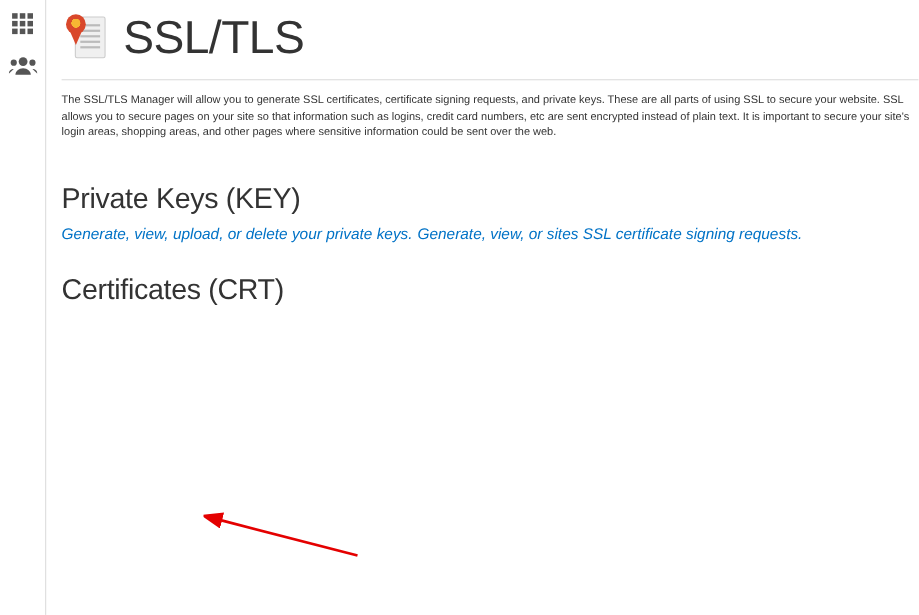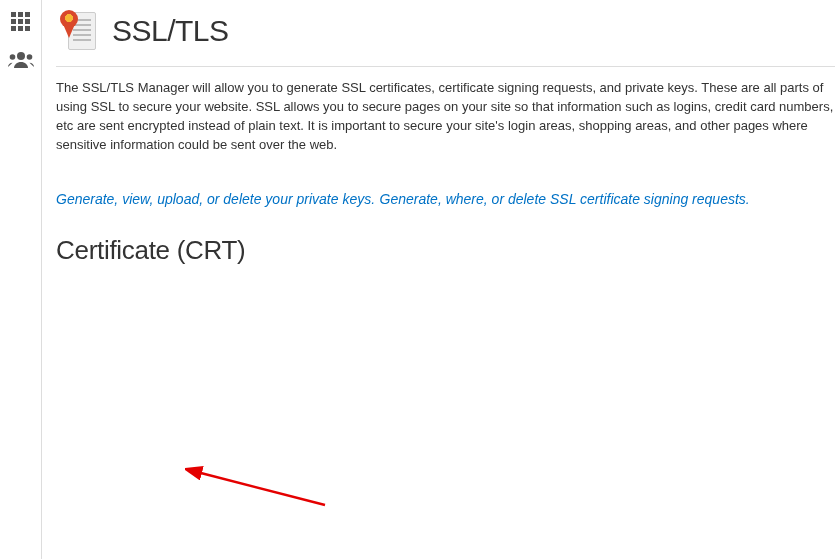--- a/index.html
+++ b/index.html
@@ -89,32 +89,32 @@
       left: 3px;
       top: 14px;
       width: 0;
       height: 0;
       border-left: 6px solid transparent;
       border-right: 6px solid transparent;
       border-top: 14px solid #d9482b;
       z-index: -1;
     }
     .page-title {
-      font-size: 30px;
+      font-size: 42px;
       font-weight: 400;
       color: #333;
       letter-spacing: -0.5px;
     }
     .divider {
       border: none;
       border-top: 1px solid #ddd;
       margin-bottom: 12px;
     }
     .intro {
-      font-size: 13px;
+      font-size: 10px;
       color: #333;
       line-height: 1.45;
       margin-bottom: 36px;
     }
     .section-heading {
       font-size: 26px;
       font-weight: 400;
       color: #333;
       margin-bottom: 8px;
       letter-spacing: -0.3px;
@@ -168,25 +168,26 @@
   <div class="title-row">
     <div class="page-icon">
       <div class="doc"></div>
       <div class="ribbon"></div>
     </div>
     <h1 class="page-title">SSL/TLS</h1>
   </div>
   <hr class="divider">
   <p class="intro">The SSL/TLS Manager will allow you to generate SSL certificates, certificate signing requests, and private keys. These are all parts of using SSL to secure your website. SSL allows you to secure pages on your site so that information such as logins, credit card numbers, etc are sent encrypted instead of plain text. It is important to secure your site's login areas, shopping areas, and other pages where sensitive information could be sent over the web.</p>
 
+  <h2 class="section-heading">Private Keys (KEY)</h2>
   <a class="section-link">Generate, view, upload, or delete your private keys.</a>
 
-  <a class="section-link">Generate, where, or delete SSL certificate signing requests.</a>
+  <a class="section-link">Generate, view, or sites SSL certificate signing requests.</a>
 
-  <h2 class="section-heading">Certificate (CRT)</h2>
+  <h2 class="section-heading">Certificates (CRT)</h2>
 
 </div>
 
 <svg class="arrow" width="150" height="60">
   <defs>
     <marker id="ah" markerWidth="10" markerHeight="10" refX="2" refY="3" orient="auto">
       <path d="M0,0 L0,6 L8,3 z" fill="#e40000"></path>
     </marker>
   </defs>
   <line x1="140" y1="45" x2="12" y2="12" stroke="#e40000" stroke-width="2.5" marker-end="url(#ah)"></line>

